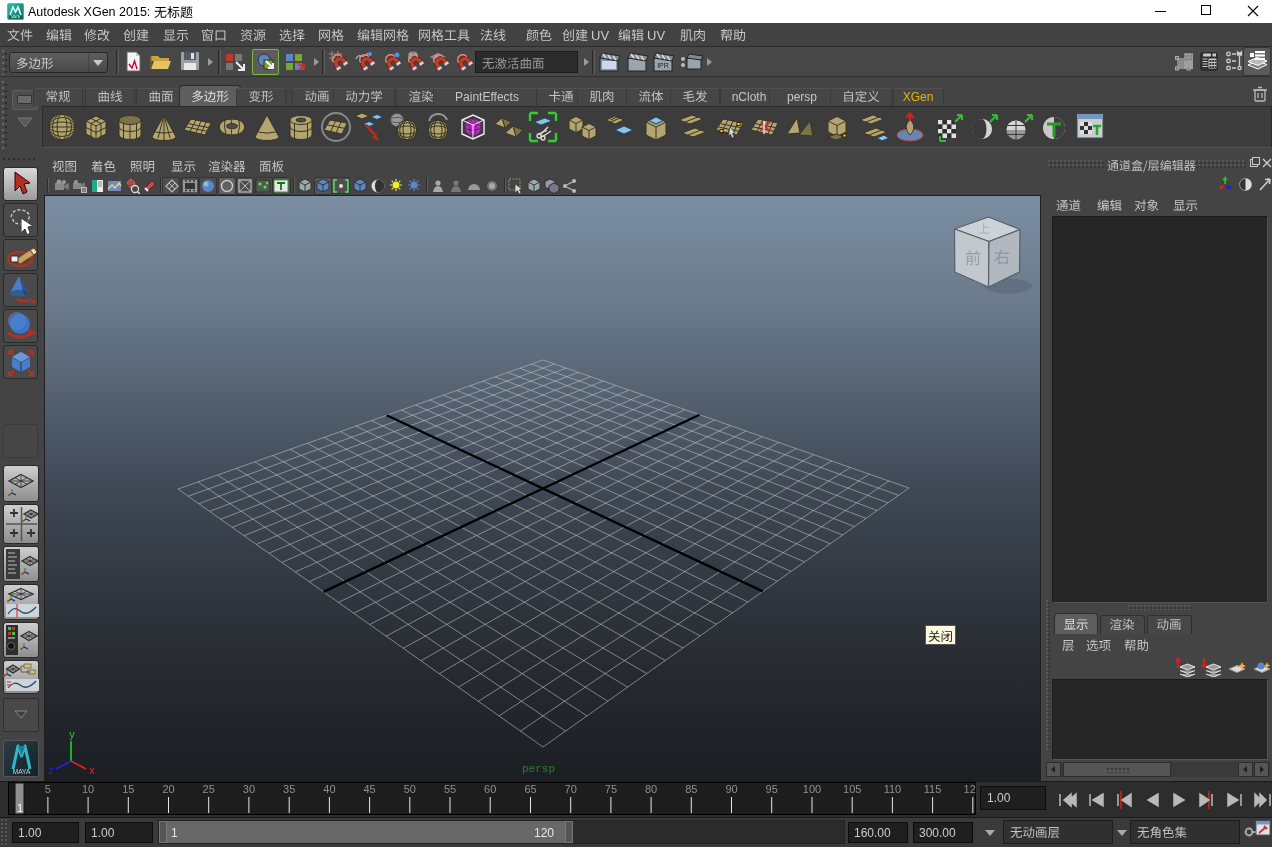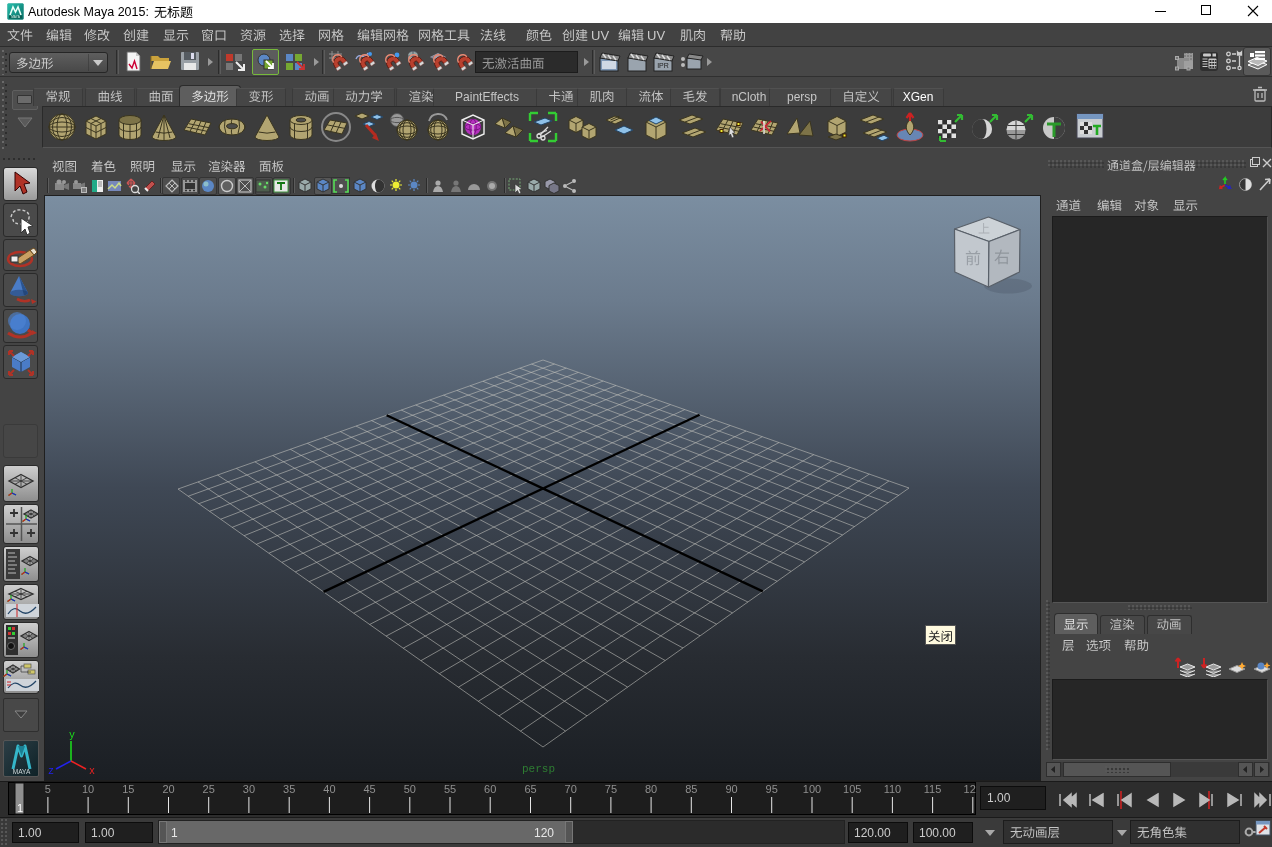--- a/index.html
+++ b/index.html
@@ -93,21 +93,21 @@
 <path d="M3 12 L6 4 L8.5 9 L11 4 L14 12" stroke="#eafff8" stroke-width="1.6" fill="none"></path>
 <rect x="2" y="12.5" width="13" height="3" fill="#0a5c52"></rect>
 <text x="8.5" y="15.4" font-size="3.2" fill="#d9fff6" text-anchor="middle" font-family="Liberation Sans">MAYA</text>
 <defs>
       <linearGradient id="mgr" x1="0" y1="0" x2="1" y2="1">
 <stop offset="0" stop-color="#29c5b2" stop-opacity=".9"></stop>
         <stop offset="1" stop-color="#076b63" stop-opacity=".9"></stop>
 </linearGradient>
     </defs>
   </svg>
-<div style="position:absolute;left:28px;top:5px;font-size:12.5px;color:#000;white-space:pre;">Autodesk Maya 2015:</div>
+<div style="position:absolute;left:28px;top:5px;font-size:12.5px;color:#000;white-space:pre;">Autodesk XGen 2015:</div>
 <div style="position:absolute;left:1155px;top:11px;width:11px;height:1px;background:#000"></div>
 <div style="position:absolute;left:1201px;top:5px;width:10px;height:10px;border:1px solid #000"></div>
 <svg style="position:absolute;left:1247px;top:5px;" width="12" height="12" viewBox="0 0 12 12">
     <path d="M1 1 L11 11 M11 1 L1 11" stroke="#000" stroke-width="1.1"></path>
   </svg>
 <div style="position:absolute;left:0;top:23px;width:1272px;height:24px;background:#424242;border-bottom:1px solid #2c2c2c"></div>
 <div style="position:absolute;left:591px;top:28px;font-size:13px;color:#cacaca;white-space:pre;">UV</div>
 <div style="position:absolute;left:647px;top:28px;font-size:13px;color:#cacaca;white-space:pre;">UV</div>
 <div style="position:absolute;left:0;top:47px;width:1272px;height:30px;background:#474747;border-bottom:1px solid #303030"></div>
 <div style="position:absolute;left:1px;top:49px;width:6px;height:26px;background:radial-gradient(circle 1px at 2px 2px,#6a6a6a 1px,transparent 1.2px),radial-gradient(circle 1px at 5px 5px,#2d2d2d 1px,transparent 1.2px);background-size:6px 6px"></div>
@@ -324,21 +324,21 @@
 <div style="position:absolute;left:536px;top:88px;width:50px;height:18px;background:#464646;border-left:1px solid #3a3a3a;border-right:1px solid #3a3a3a;border-top:1px solid #515151;border-radius:2px 2px 0 0"></div>
 <div style="position:absolute;left:577px;top:88px;width:50px;height:18px;background:#464646;border-left:1px solid #3a3a3a;border-right:1px solid #3a3a3a;border-top:1px solid #515151;border-radius:2px 2px 0 0"></div>
 <div style="position:absolute;left:626px;top:88px;width:50px;height:18px;background:#464646;border-left:1px solid #3a3a3a;border-right:1px solid #3a3a3a;border-top:1px solid #515151;border-radius:2px 2px 0 0"></div>
 <div style="position:absolute;left:670px;top:88px;width:50px;height:18px;background:#464646;border-left:1px solid #3a3a3a;border-right:1px solid #3a3a3a;border-top:1px solid #515151;border-radius:2px 2px 0 0"></div>
 <div style="position:absolute;left:720px;top:88px;width:58px;height:18px;background:#464646;border-left:1px solid #3a3a3a;border-right:1px solid #3a3a3a;border-top:1px solid #515151;border-radius:2px 2px 0 0"></div>
 <div style="position:absolute;left:0px;top:0px;font-size:12px;color:#c6c6c6;white-space:pre;left:749px;top:90px;transform:translateX(-50%)">nCloth</div>
 <div style="position:absolute;left:769px;top:88px;width:65px;height:18px;background:#464646;border-left:1px solid #3a3a3a;border-right:1px solid #3a3a3a;border-top:1px solid #515151;border-radius:2px 2px 0 0"></div>
 <div style="position:absolute;left:0px;top:0px;font-size:12px;color:#c6c6c6;white-space:pre;left:802px;top:90px;transform:translateX(-50%)">persp</div>
 <div style="position:absolute;left:830px;top:88px;width:62px;height:18px;background:#464646;border-left:1px solid #3a3a3a;border-right:1px solid #3a3a3a;border-top:1px solid #515151;border-radius:2px 2px 0 0"></div>
 <div style="position:absolute;left:893px;top:88px;width:51px;height:18px;background:#464646;border-left:1px solid #3a3a3a;border-right:1px solid #3a3a3a;border-top:1px solid #515151;border-radius:2px 2px 0 0"></div>
-<div style="position:absolute;left:0px;top:0px;font-size:12px;color:#ffffff;white-space:pre;left:918px;top:90px;transform:translateX(-50%)">XGen</div>
+<div style="position:absolute;left:0px;top:0px;font-size:12px;color:#eab308;white-space:pre;left:918px;top:90px;transform:translateX(-50%)">XGen</div>
 <div style="position:absolute;left:42px;top:106px;width:1230px;height:42px;background:#3c3c3c;border:1px solid #2a2a2a;border-bottom:1px solid #555"></div>
 <svg style="position:absolute;left:45px;top:110px;" width="34" height="34" viewBox="0 0 34 34">
     <circle cx="17" cy="17" r="13" fill="#b2a571" stroke="#3a351f"></circle>
     <ellipse cx="17" cy="17" rx="13" ry="5" fill="none" stroke="#3a351f"></ellipse>
     <ellipse cx="17" cy="17" rx="13" ry="9.5" fill="none" stroke="#3a351f"></ellipse>
     <ellipse cx="17" cy="17" rx="5" ry="13" fill="none" stroke="#3a351f"></ellipse>
     <ellipse cx="17" cy="17" rx="9.5" ry="13" fill="none" stroke="#3a351f"></ellipse>
     <path d="M4 17 h26" stroke="#3a351f"></path>
   </svg>
 <svg style="position:absolute;left:79px;top:110px;" width="34" height="34" viewBox="0 0 34 34">
@@ -950,23 +950,23 @@
 <div style="position:absolute;left:18px;top:826px;font-size:12px;color:#cccccc;white-space:pre;">1.00</div>
 <div style="position:absolute;left:85px;top:822px;width:68px;height:21px;background:#1f1f1f;border:1px solid #0c0c0c"></div>
 <div style="position:absolute;left:91px;top:826px;font-size:12px;color:#cccccc;white-space:pre;">1.00</div>
 <div style="position:absolute;left:158px;top:820px;width:687px;height:24px;background:#2b2b2b;border:1px solid #222"></div>
 <div style="position:absolute;left:159px;top:821px;width:414px;height:22px;background:#686868"></div>
 <div style="position:absolute;left:159px;top:821px;width:8px;height:22px;background:#555;border:1px solid #777;box-sizing:border-box"></div>
 <div style="position:absolute;left:565px;top:821px;width:8px;height:22px;background:#555;border:1px solid #777;box-sizing:border-box"></div>
 <div style="position:absolute;left:171px;top:826px;font-size:12px;color:#e8e8e8;white-space:pre;">1</div>
 <div style="position:absolute;left:534px;top:826px;font-size:12px;color:#e8e8e8;white-space:pre;">120</div>
 <div style="position:absolute;left:848px;top:822px;width:60px;height:21px;background:#1f1f1f;border:1px solid #0c0c0c"></div>
-<div style="position:absolute;left:854px;top:826px;font-size:12px;color:#cccccc;white-space:pre;">120.00</div>
+<div style="position:absolute;left:854px;top:826px;font-size:12px;color:#cccccc;white-space:pre;">160.00</div>
 <div style="position:absolute;left:913px;top:822px;width:60px;height:21px;background:#1f1f1f;border:1px solid #0c0c0c"></div>
-<div style="position:absolute;left:919px;top:826px;font-size:12px;color:#cccccc;white-space:pre;">100.00</div>
+<div style="position:absolute;left:919px;top:826px;font-size:12px;color:#cccccc;white-space:pre;">300.00</div>
 <svg style="position:absolute;left:983px;top:828px;" width="14" height="10" viewBox="0 0 14 10">
     <path d="M2 2 h10 l-5 6 z" fill="#a9a9a9"></path>
   </svg>
 <div style="position:absolute;left:1003px;top:820px;width:110px;height:24px;background:#303030;border:1px solid #1c1c1c"></div>
 <svg style="position:absolute;left:1115px;top:828px;" width="14" height="10" viewBox="0 0 14 10">
     <path d="M2 2 h10 l-5 6 z" fill="#a9a9a9"></path>
   </svg>
 <div style="position:absolute;left:1130px;top:820px;width:110px;height:24px;background:#303030;border:1px solid #1c1c1c"></div>
 <svg style="position:absolute;left:1244px;top:824px;" width="18" height="16" viewBox="0 0 18 16">
     <circle cx="5" cy="8" r="3.4" fill="none" stroke="#a9a9a9" stroke-width="2"></circle>

